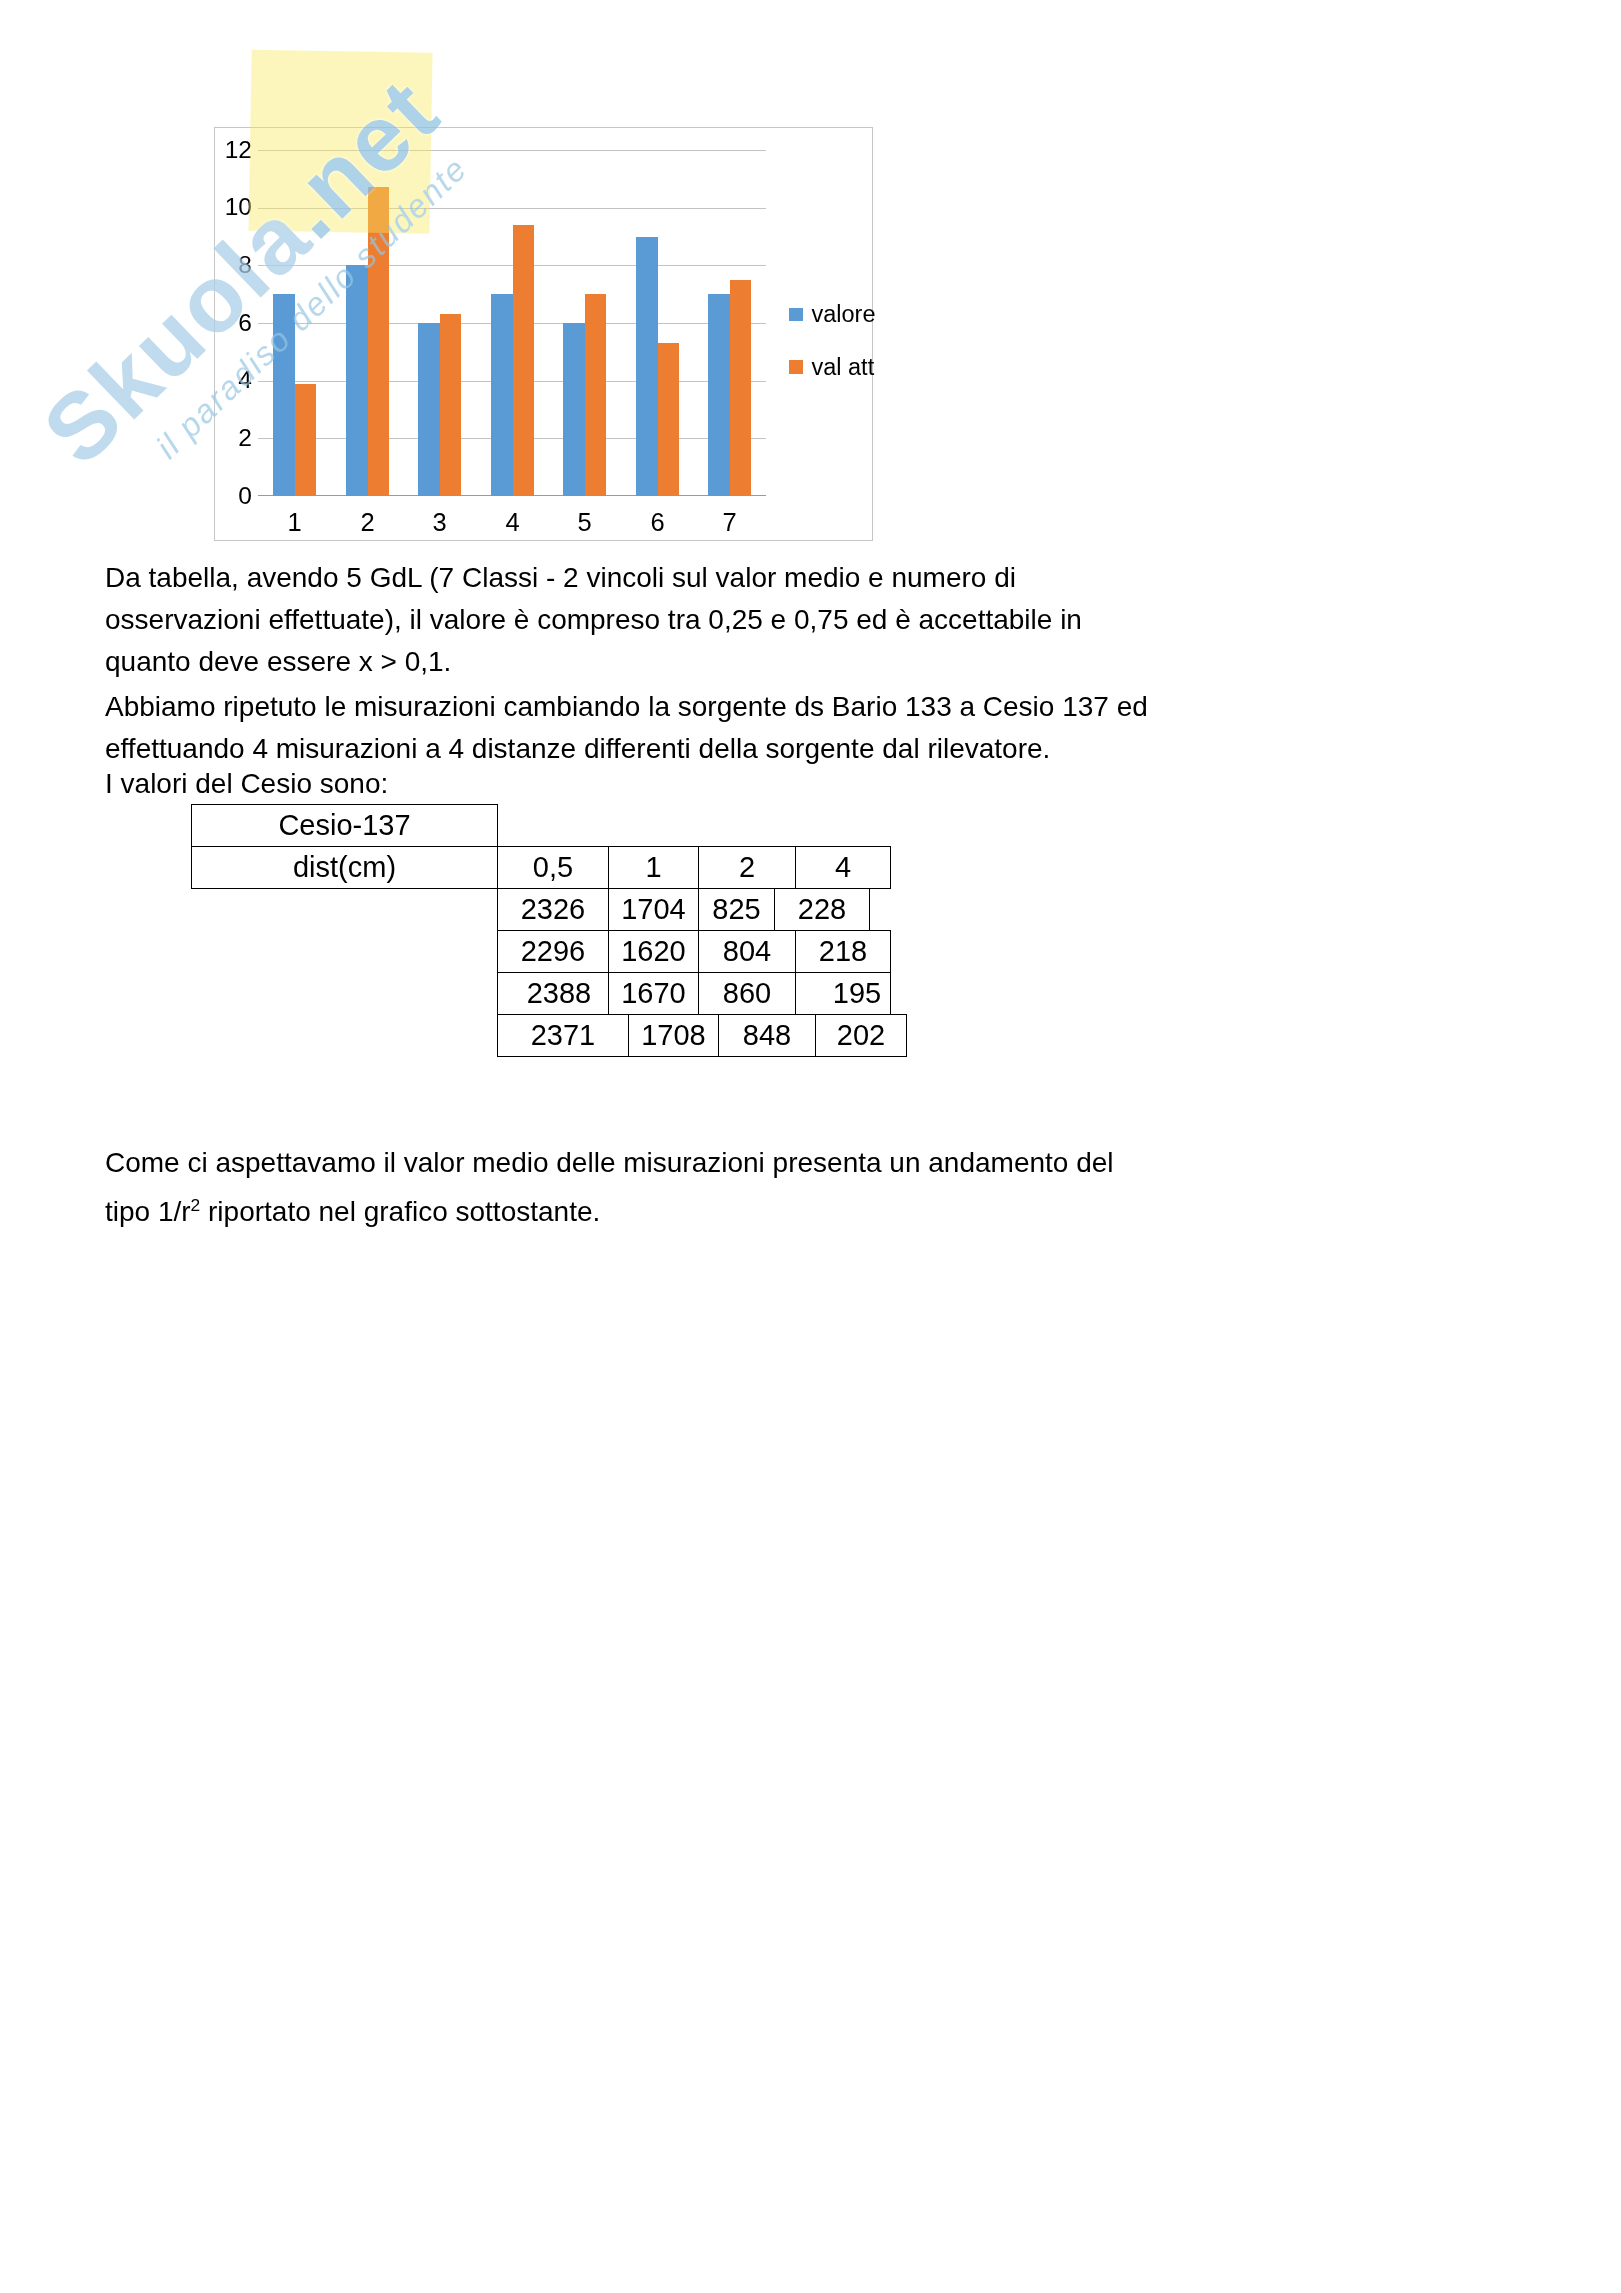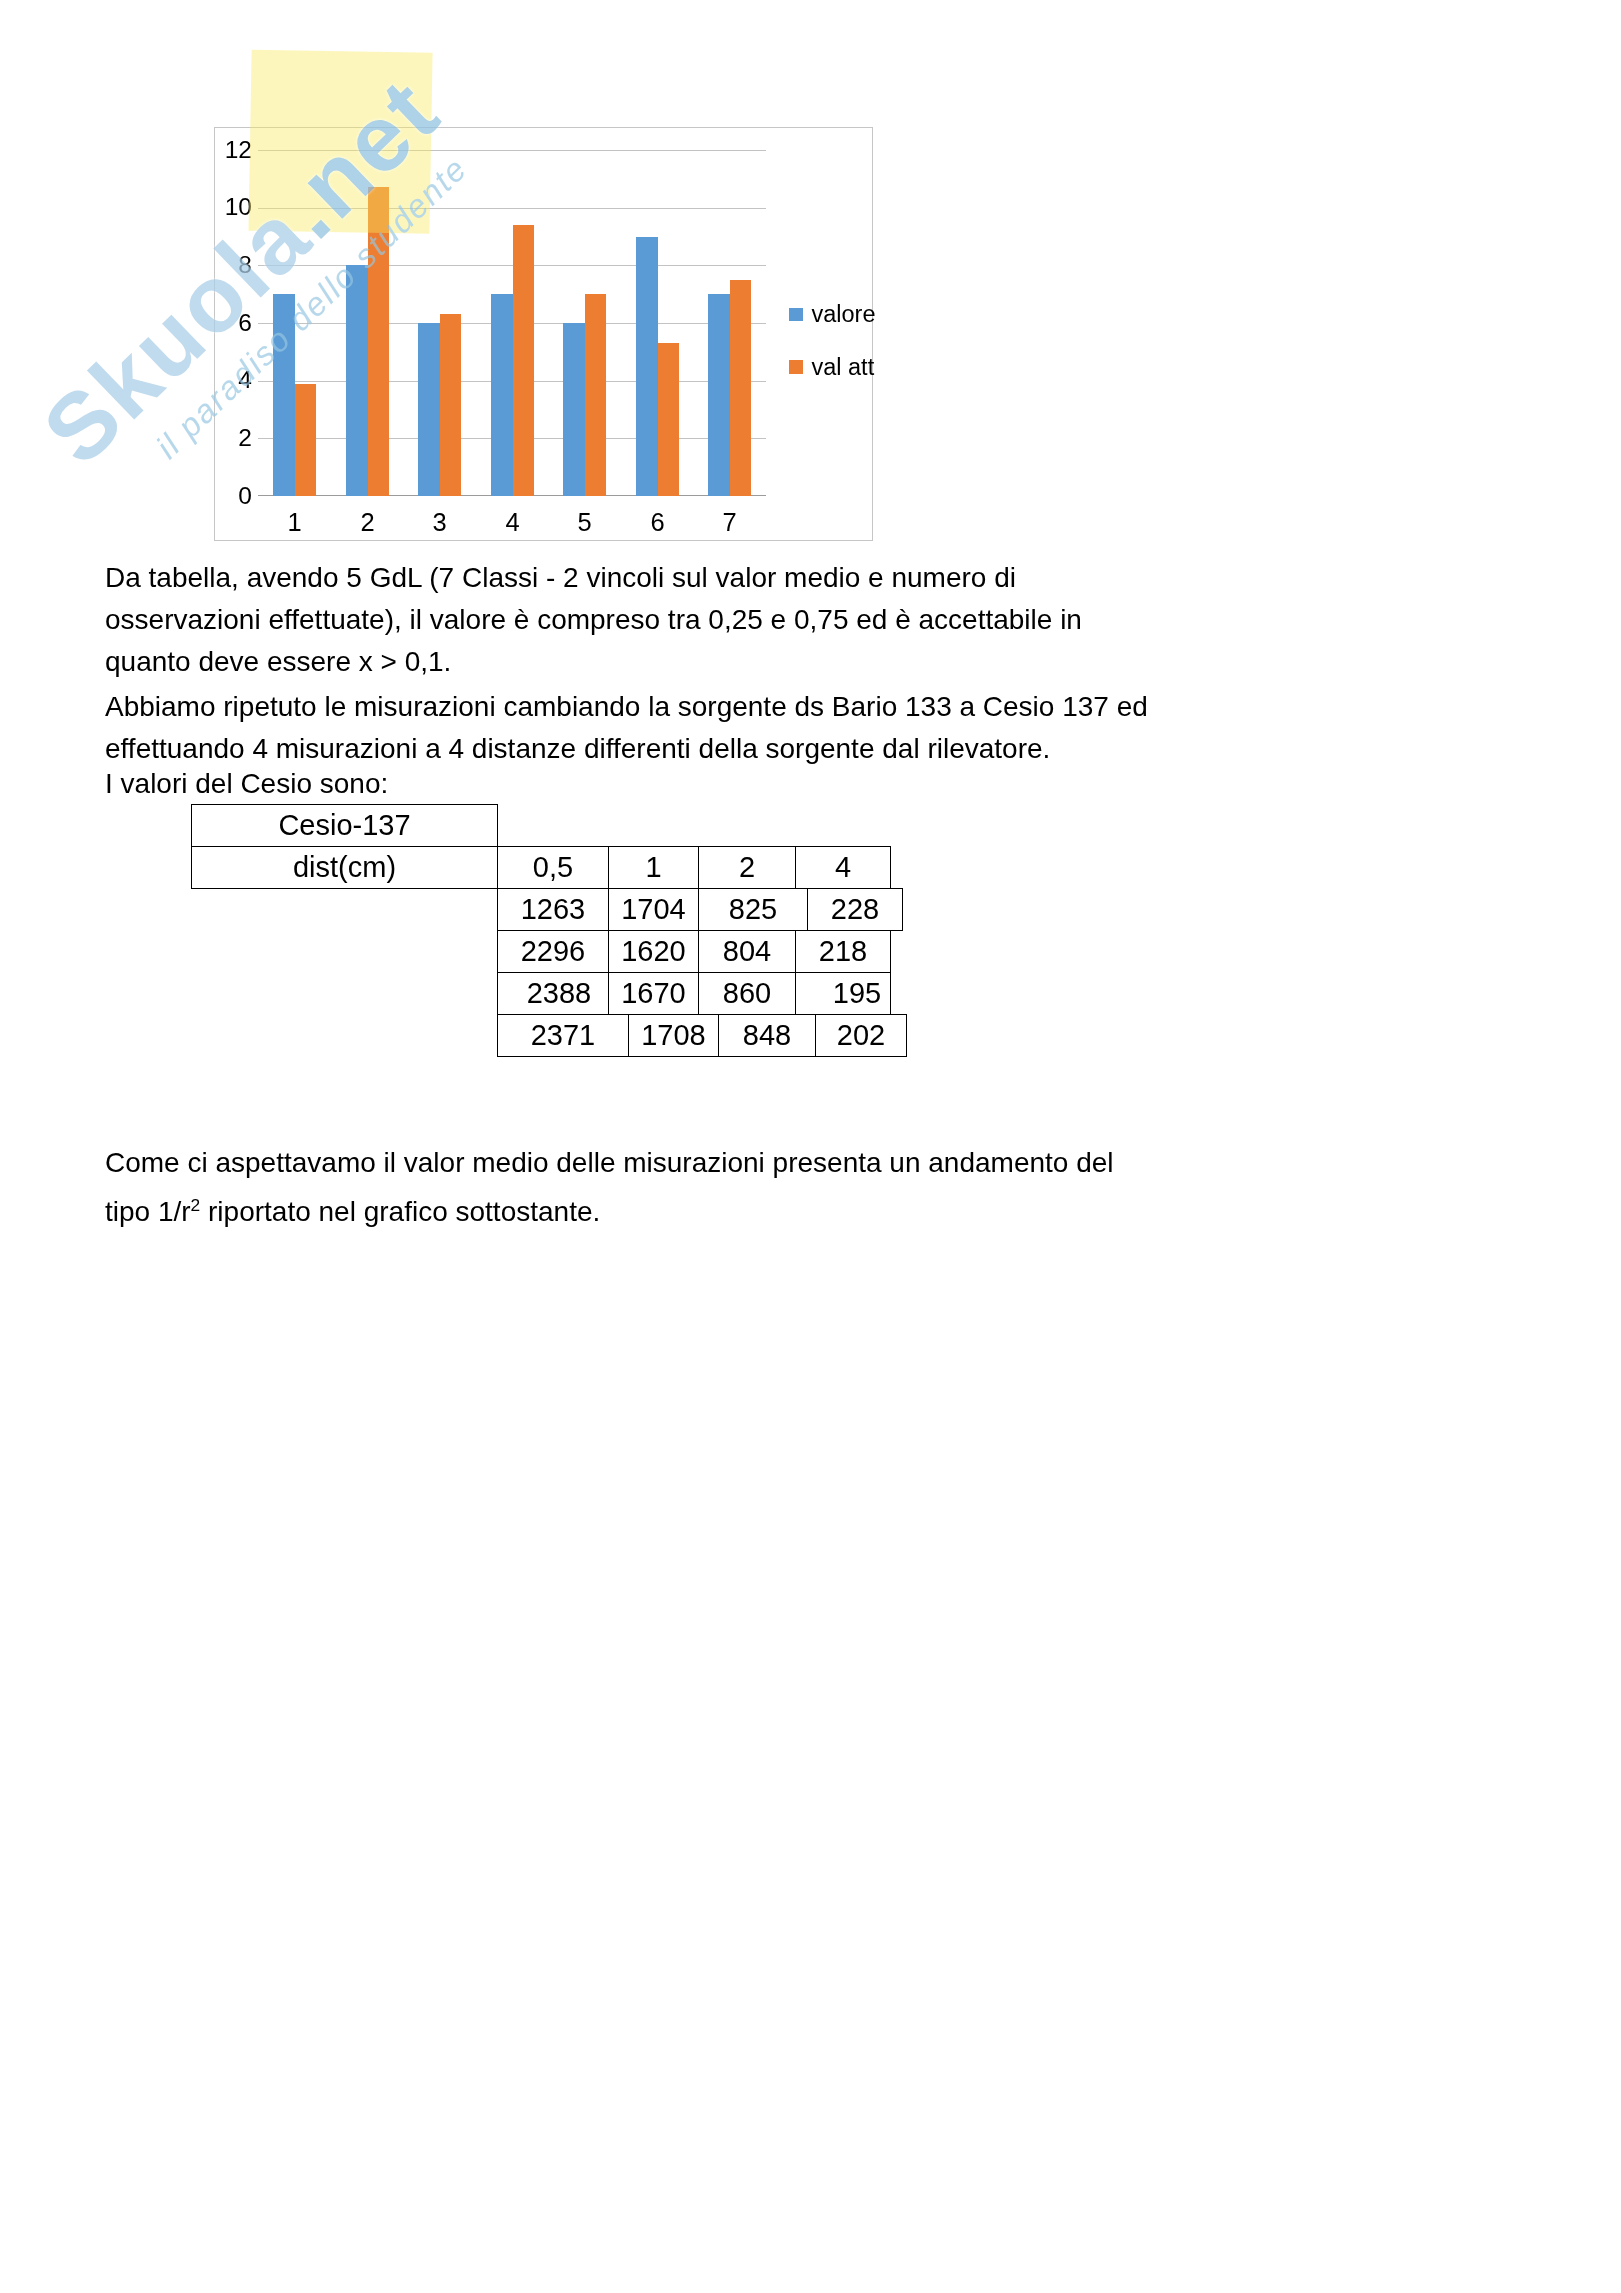--- a/index.html
+++ b/index.html
@@ -150,23 +150,23 @@
       </div>
       <div class="trow">
         <div class="tcell" style="width: 307px;">dist(cm)</div>
         <div class="tcell" style="width: 112px;">0,5</div>
         <div class="tcell" style="width: 91px;">1</div>
         <div class="tcell" style="width: 98px;">2</div>
         <div class="tcell" style="width: 96px;">4</div>
       </div>
       <div class="trow">
         <div class="tspacer" style="width: 307px;"></div>
-        <div class="tcell" style="width: 112px;">1263</div>
+        <div class="tcell" style="width: 112px;">2326</div>
         <div class="tcell" style="width: 91px;">1704</div>
-        <div class="tcell" style="width: 110px;">825</div>
+        <div class="tcell" style="width: 77px;">825</div>
         <div class="tcell" style="width: 96px;">228</div>
       </div>
       <div class="trow">
         <div class="tspacer" style="width: 307px;"></div>
         <div class="tcell" style="width: 112px;">2296</div>
         <div class="tcell" style="width: 91px;">1620</div>
         <div class="tcell" style="width: 98px;">804</div>
         <div class="tcell" style="width: 96px;">218</div>
       </div>
       <div class="trow">

